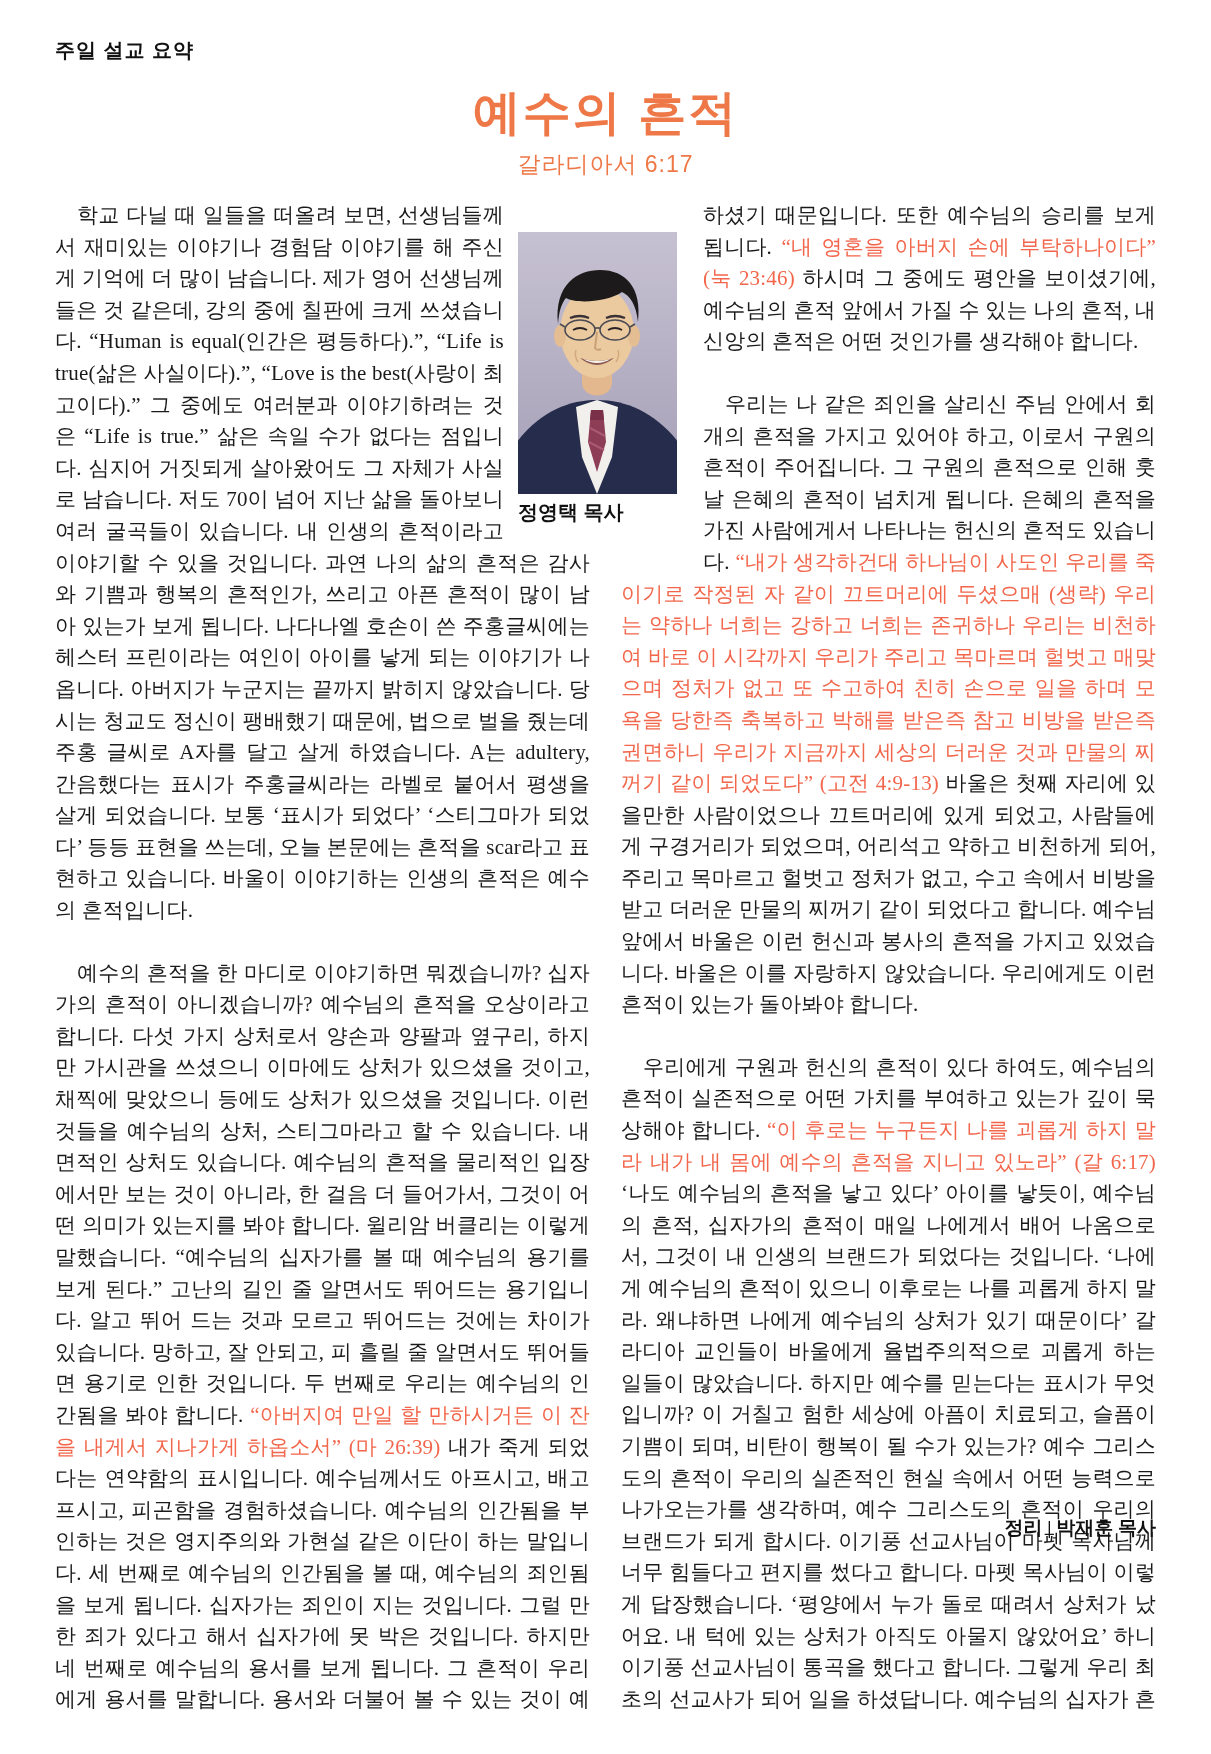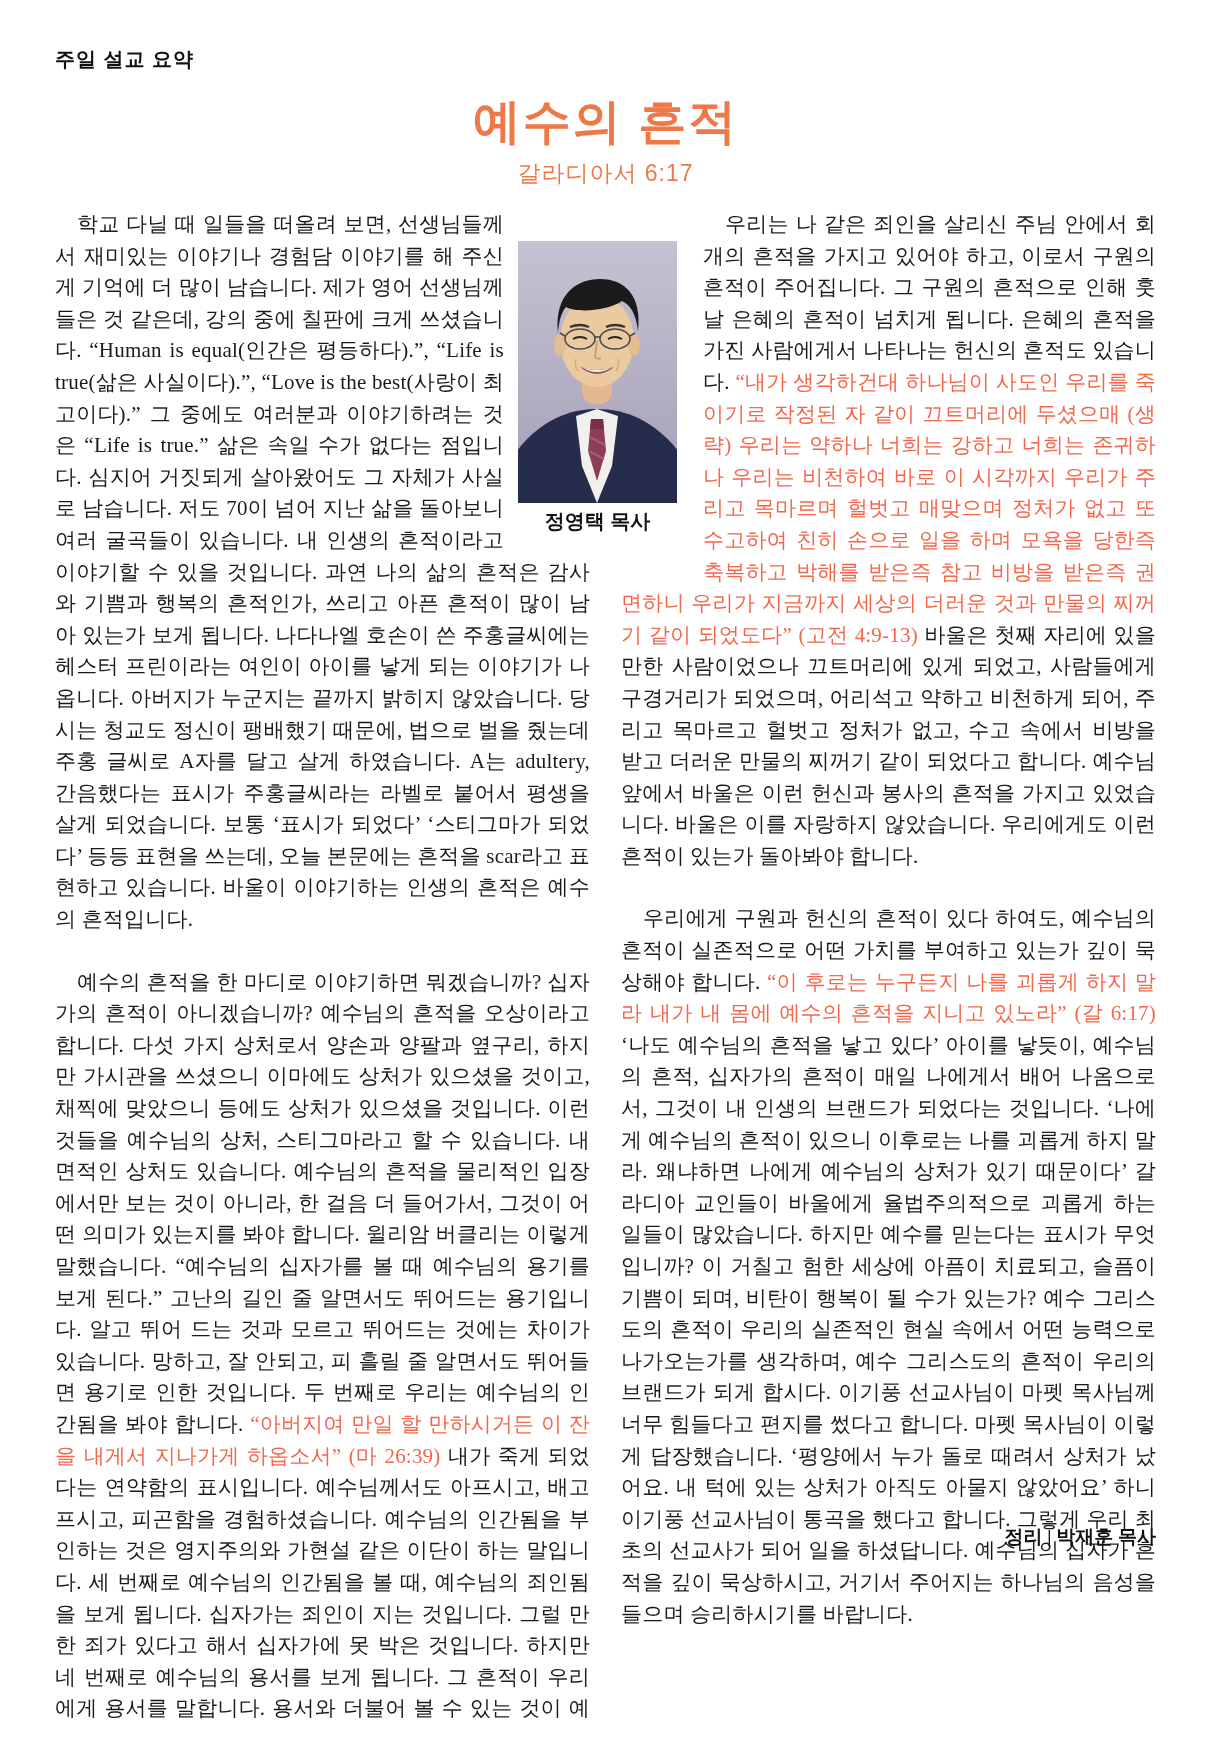--- a/index.html
+++ b/index.html
@@ -1,20 +1,20 @@
 <!DOCTYPE html>
 <html style="--accent-title: #EE7847; --accent-quote: #F2674C;"><head>
 <meta charset="utf-8">
 <style>
   html,body{margin:0;padding:0;background:#ffffff;}
   .page{
     position:relative;
     width:1211px;
     height:1714px;
-    margin:12px auto;
+    margin:3px auto;
     background:#ffffff;
     overflow:hidden;
     font-family:"Liberation Serif","DejaVu Serif",serif;
     color:#1a1a1a;
   }
   .kicker{
     position:absolute;
     left:55px; top:34px;
     font-family:"Liberation Sans","DejaVu Sans",sans-serif;
     font-weight:bold;
@@ -60,21 +60,21 @@
   .col p + p{margin-top:31px;}
   .col p.indent{text-indent:22px;}
   .accent{color:var(--accent-quote,#F2674C);}
   .cutout-right{float:right;width:86px;height:325px;}
   .cutout-left{float:left;width:82px;height:350px;}
   .photo-figure{
     position:absolute;
     left:518px; top:229px;
     width:159px;
     margin:0;
-    text-align:center;
+    text-align:left;
   }
   .photo-figure svg{display:block;width:159px;height:262px;}
   .photo-caption{
     margin-top:5px;
     font-family:"Liberation Sans","DejaVu Sans",sans-serif;
     font-weight:bold;
     font-size:20px;
     color:#111111;
     white-space:nowrap;
   }
@@ -98,20 +98,21 @@
   <div class="subtitle">갈라디아서 6:17</div>
 
   <div class="body-cols">
     <div class="col" id="col-left">
       <div class="cutout-right"></div>
     <p class="indent"><span>학교 다닐 때 일들을 떠올려 보면, 선생님들께서 재미있는 이야기나 경험담 이야기를 해 주신 게 기억에 더 많이 남습니다. 제가 영어 선생님께 들은 것 같은데, 강의 중에 칠판에 크게 쓰셨습니다. “Human is equal(인간은 평등하다).”, “Life is true(삶은 사실이다).”, “Love is the best(사랑이 최고이다).” 그 중에도 여러분과 이야기하려는 것은 “Life is true.” 삶은 속일 수가 없다는 점입니다. 심지어 거짓되게 살아왔어도 그 자체가 사실로 남습니다. 저도 70이 넘어 지난 삶을 돌아보니 여러 굴곡들이 있습니다. 내 인생의 흔적이라고 이야기할 수 있을 것입니다. 과연 나의 삶의 흔적은 감사와 기쁨과 행복의 흔적인가, 쓰리고 아픈 흔적이 많이 남아 있는가 보게 됩니다. 나다나엘 호손이 쓴 주홍글씨에는 헤스터 프린이라는 여인이 아이를 낳게 되는 이야기가 나옵니다. 아버지가 누군지는 끝까지 밝히지 않았습니다. 당시는 청교도 정신이 팽배했기 때문에, 법으로 벌을 줬는데 주홍 글씨로 A자를 달고 살게 하였습니다. A는 adultery, 간음했다는 표시가 주홍글씨라는 라벨로 붙어서 평생을 살게 되었습니다. 보통 ‘표시가 되었다’ ‘스티그마가 되었다’ 등등 표현을 쓰는데, 오늘 본문에는 흔적을 scar라고 표현하고 있습니다. 바울이 이야기하는 인생의 흔적은 예수의 흔적입니다.</span></p>
         <p class="indent"><span>예수의 흔적을 한 마디로 이야기하면 뭐겠습니까? 십자가의 흔적이 아니겠습니까? 예수님의 흔적을 오상이라고 합니다. 다섯 가지 상처로서 양손과 양팔과 옆구리, 하지만 가시관을 쓰셨으니 이마에도 상처가 있으셨을 것이고, 채찍에 맞았으니 등에도 상처가 있으셨을 것입니다. 이런 것들을 예수님의 상처, 스티그마라고 할 수 있습니다. 내면적인 상처도 있습니다. 예수님의 흔적을 물리적인 입장에서만 보는 것이 아니라, 한 걸음 더 들어가서, 그것이 어떤 의미가 있는지를 봐야 합니다. 윌리암 버클리는 이렇게 말했습니다. “예수님의 십자가를 볼 때 예수님의 용기를 보게 된다.” 고난의 길인 줄 알면서도 뛰어드는 용기입니다. 알고 뛰어 드는 것과 모르고 뛰어드는 것에는 차이가 있습니다. 망하고, 잘 안되고, 피 흘릴 줄 알면서도 뛰어들면 용기로 인한 것입니다. 두 번째로 우리는 예수님의 인간됨을 봐야 합니다. </span><span class="accent">“아버지여 만일 할 만하시거든 이 잔을 내게서 지나가게 하옵소서” (마 26:39)</span><span> 내가 죽게 되었다는 연약함의 표시입니다. 예수님께서도 아프시고, 배고프시고, 피곤함을 경험하셨습니다. 예수님의 인간됨을 부인하는 것은 영지주의와 가현설 같은 이단이 하는 말입니다. 세 번째로 예수님의 인간됨을 볼 때, 예수님의 죄인됨을 보게 됩니다. 십자가는 죄인이 지는 것입니다. 그럴 만한 죄가 있다고 해서 십자가에 못 박은 것입니다. 하지만 네 번째로 예수님의 용서를 보게 됩니다. 그 흔적이 우리에게 용서를 말합니다. 용서와 더불어 볼 수 있는 것이 예수님의 충성입니다. 죽기까지 충성하셨기에 십자가를 지셨습니다. 그리고 예수님의 평안을 보게 됩니다. 고통 중에도 몸부림치지 아니하시고 평안</span></p>
       </div>
     <div class="col" id="col-right">
       <div class="cutout-left"></div>
+    <p><span>하셨기 때문입니다. 또한 예수님의 승리를 보게 됩니다. </span><span class="accent">“내 영혼을 아버지 손에 부탁하나이다” (눅 23:46)</span><span> 하시며 그 중에도 평안을 보이셨기에, 예수님의 흔적 앞에서 가질 수 있는 나의 흔적, 내 신앙의 흔적은 어떤 것인가를 생각해야 합니다.</span></p>
         <p class="indent"><span>우리는 나 같은 죄인을 살리신 주님 안에서 회개의 흔적을 가지고 있어야 하고, 이로서 구원의 흔적이 주어집니다. 그 구원의 흔적으로 인해 훗날 은혜의 흔적이 넘치게 됩니다. 은혜의 흔적을 가진 사람에게서 나타나는 헌신의 흔적도 있습니다. </span><span class="accent">“내가 생각하건대 하나님이 사도인 우리를 죽이기로 작정된 자 같이 끄트머리에 두셨으매 (생략) 우리는 약하나 너희는 강하고 너희는 존귀하나 우리는 비천하여 바로 이 시각까지 우리가 주리고 목마르며 헐벗고 매맞으며 정처가 없고 또 수고하여 친히 손으로 일을 하며 모욕을 당한즉 축복하고 박해를 받은즉 참고 비방을 받은즉 권면하니 우리가 지금까지 세상의 더러운 것과 만물의 찌꺼기 같이 되었도다” (고전 4:9-13)</span><span> 바울은 첫째 자리에 있을만한 사람이었으나 끄트머리에 있게 되었고, 사람들에게 구경거리가 되었으며, 어리석고 약하고 비천하게 되어, 주리고 목마르고 헐벗고 정처가 없고, 수고 속에서 비방을 받고 더러운 만물의 찌꺼기 같이 되었다고 합니다. 예수님 앞에서 바울은 이런 헌신과 봉사의 흔적을 가지고 있었습니다. 바울은 이를 자랑하지 않았습니다. 우리에게도 이런 흔적이 있는가 돌아봐야 합니다.</span></p>
         <p class="indent"><span>우리에게 구원과 헌신의 흔적이 있다 하여도, 예수님의 흔적이 실존적으로 어떤 가치를 부여하고 있는가 깊이 묵상해야 합니다. </span><span class="accent">“이 후로는 누구든지 나를 괴롭게 하지 말라 내가 내 몸에 예수의 흔적을 지니고 있노라” (갈 6:17)</span><span> ‘나도 예수님의 흔적을 낳고 있다’ 아이를 낳듯이, 예수님의 흔적, 십자가의 흔적이 매일 나에게서 배어 나옴으로서, 그것이 내 인생의 브랜드가 되었다는 것입니다. ‘나에게 예수님의 흔적이 있으니 이후로는 나를 괴롭게 하지 말라. 왜냐하면 나에게 예수님의 상처가 있기 때문이다’ 갈라디아 교인들이 바울에게 율법주의적으로 괴롭게 하는 일들이 많았습니다. 하지만 예수를 믿는다는 표시가 무엇입니까? 이 거칠고 험한 세상에 아픔이 치료되고, 슬픔이 기쁨이 되며, 비탄이 행복이 될 수가 있는가? 예수 그리스도의 흔적이 우리의 실존적인 현실 속에서 어떤 능력으로 나가오는가를 생각하며, 예수 그리스도의 흔적이 우리의 브랜드가 되게 합시다. 이기풍 선교사님이 마펫 목사님께 너무 힘들다고 편지를 썼다고 합니다. 마펫 목사님이 이렇게 답장했습니다. ‘평양에서 누가 돌로 때려서 상처가 났어요. 내 턱에 있는 상처가 아직도 아물지 않았어요’ 하니 이기풍 선교사님이 통곡을 했다고 합니다. 그렇게 우리 최초의 선교사가 되어 일을 하셨답니다. 예수님의 십자가 흔적을 깊이 묵상하시고, 거기서 주어지는 하나님의 음성을 들으며 승리하시기를 바랍니다.</span></p>
       </div>
   </div>
 
   <figure class="photo-figure">
     <svg viewBox="0 0 159 262" xmlns="http://www.w3.org/2000/svg">
       <defs>
         <linearGradient id="bgGrad" x1="0" y1="0" x2="0" y2="1">
           <stop offset="0" stop-color="#c6c1d2"></stop>

